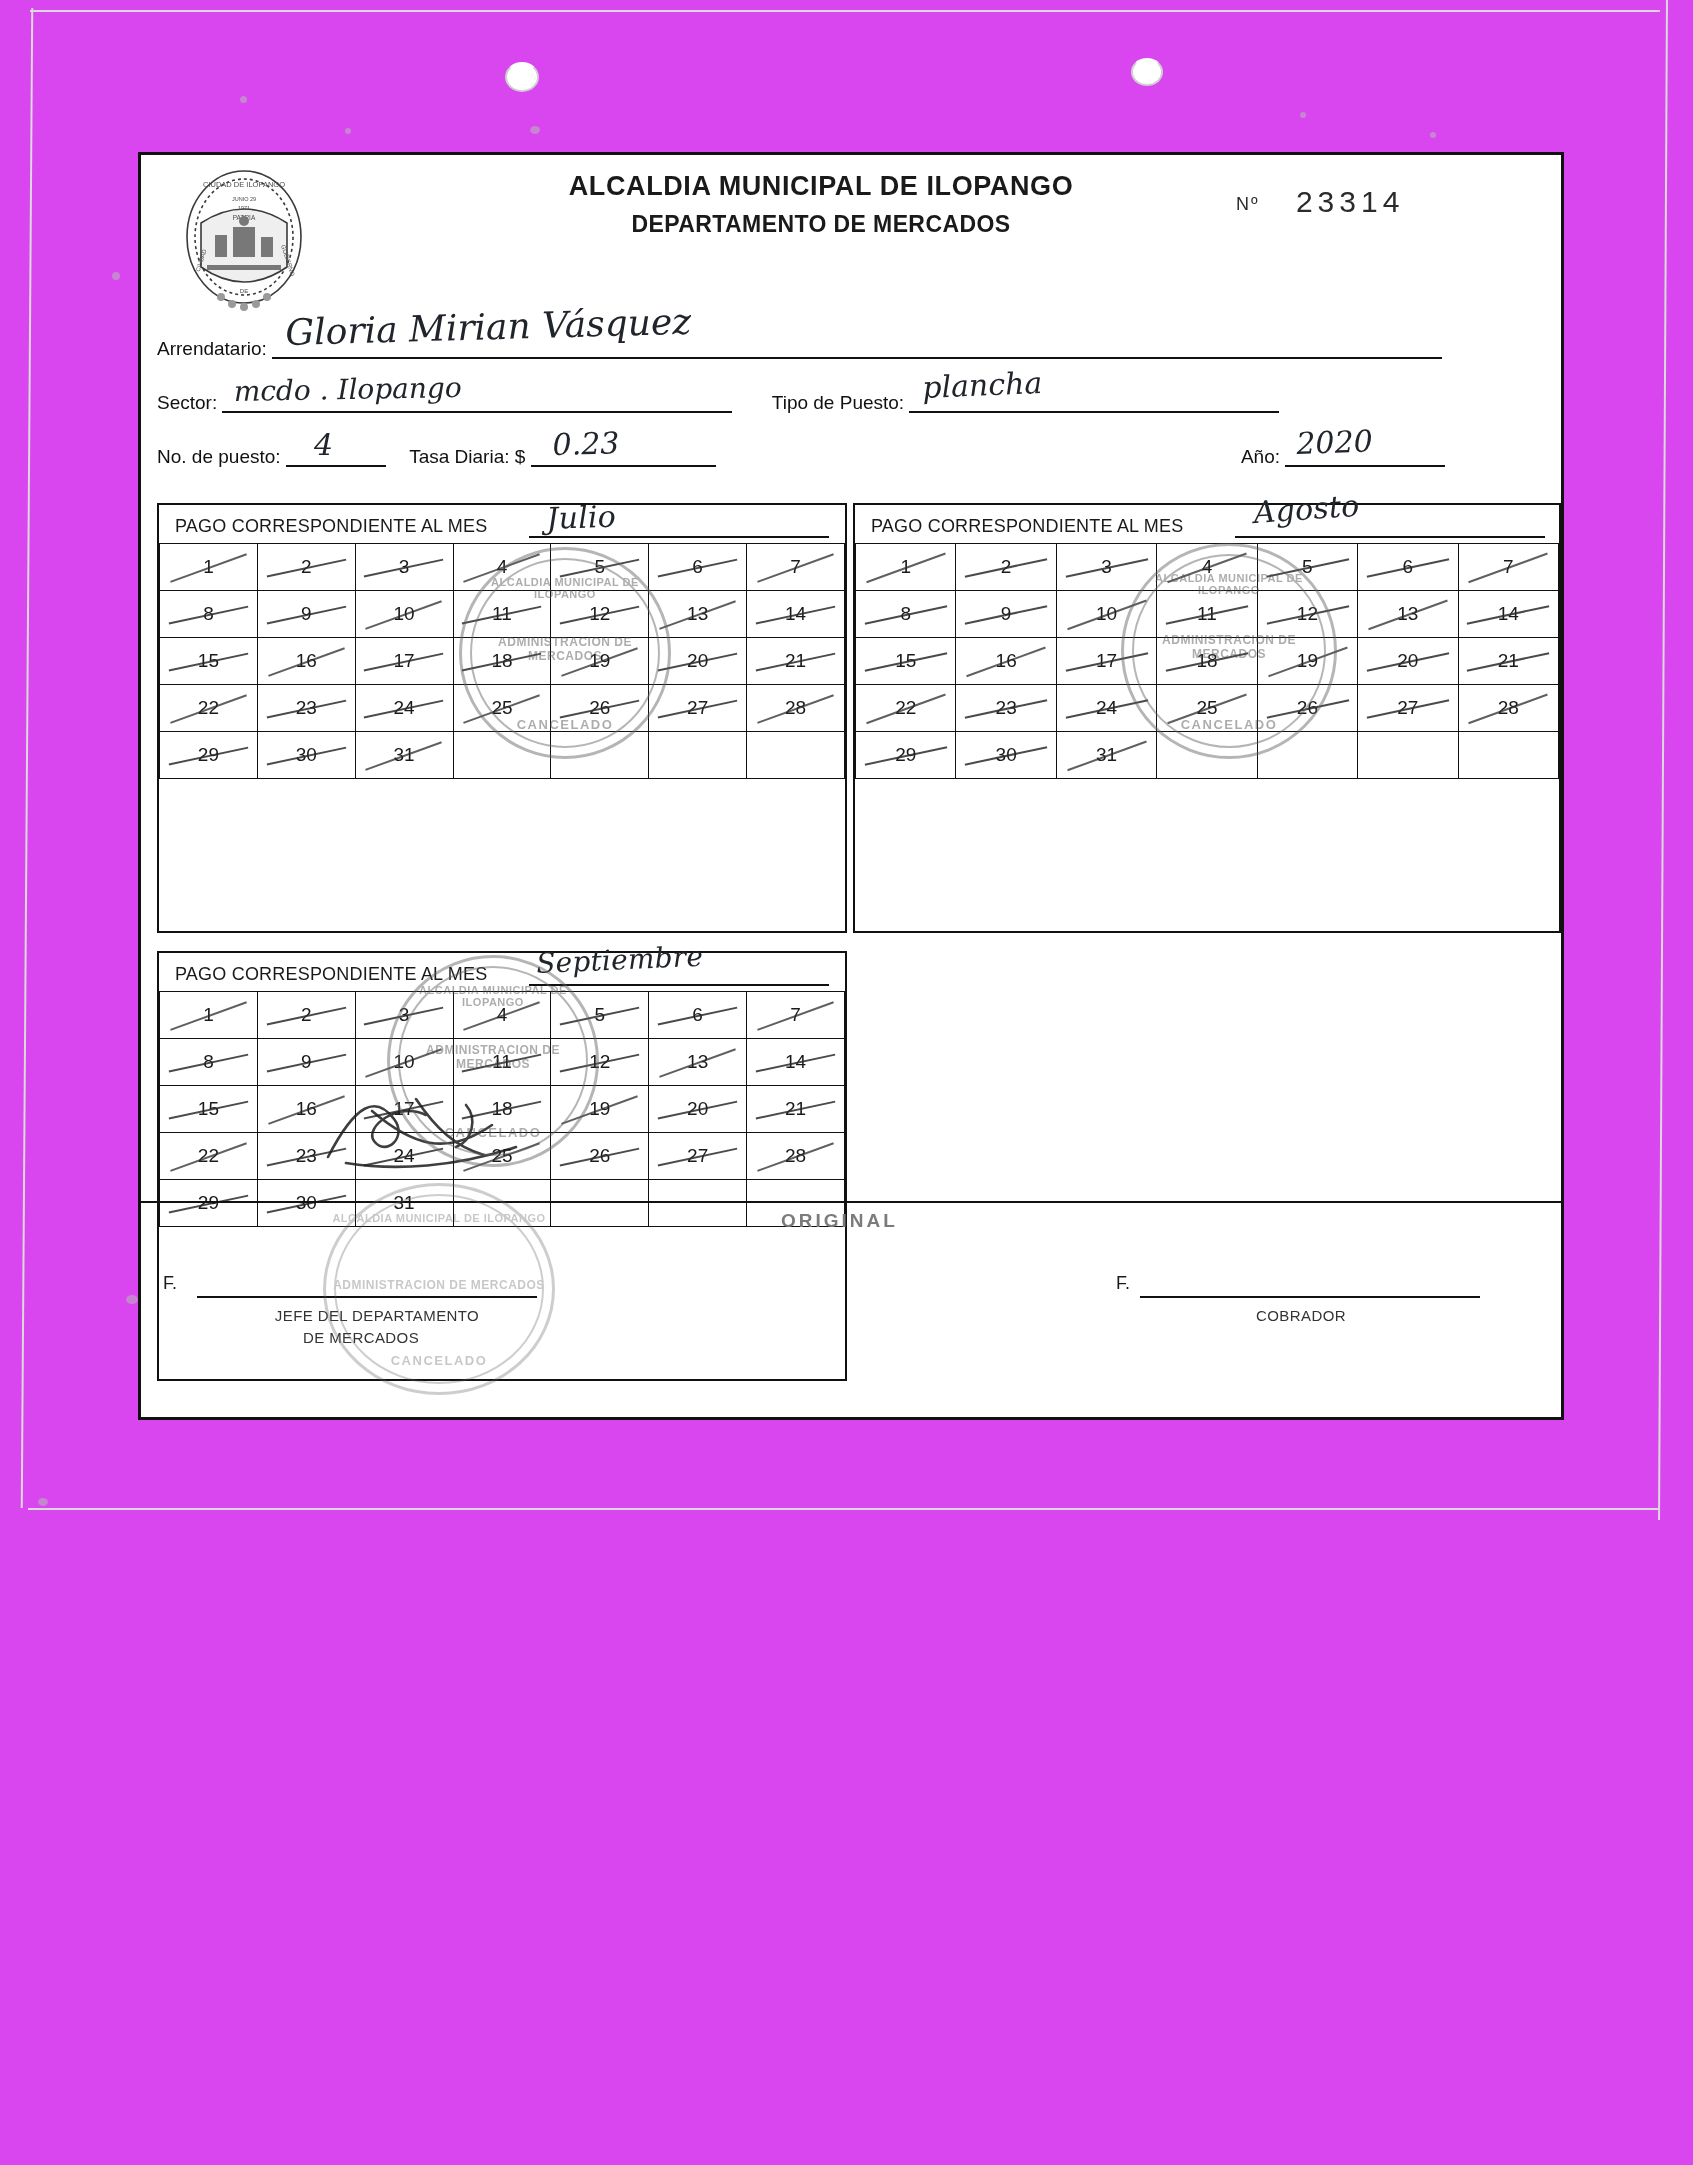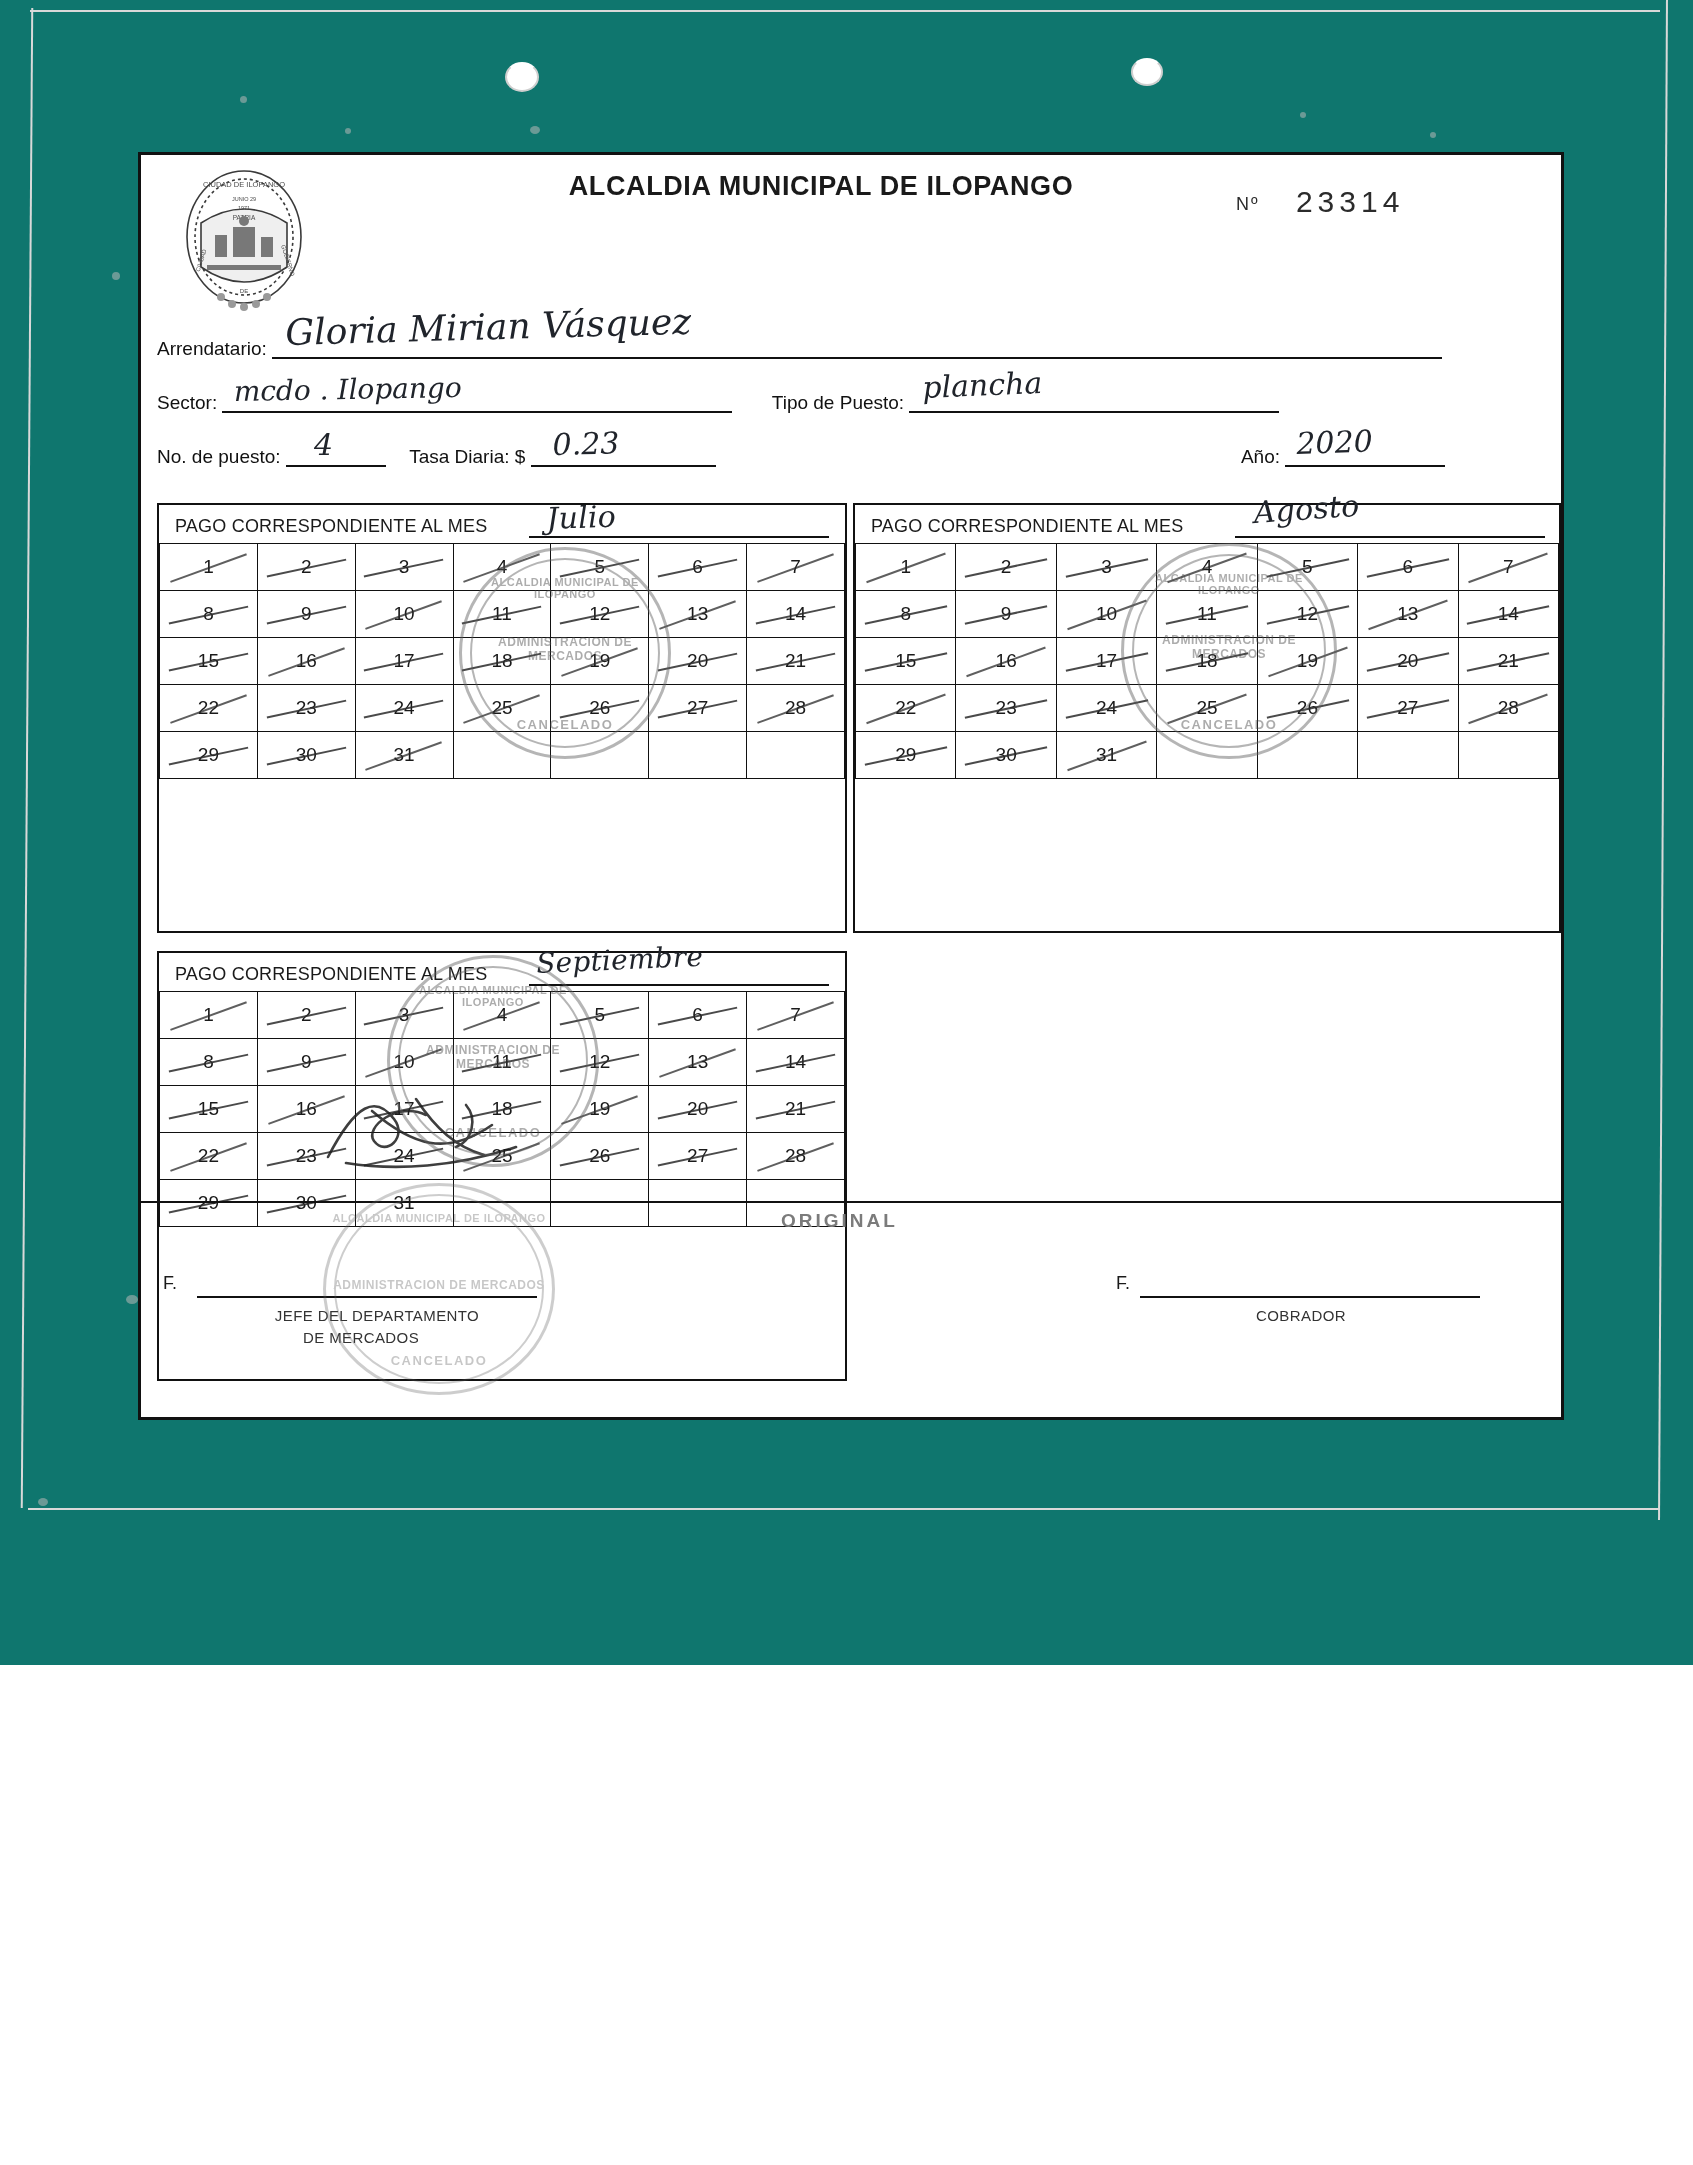--- a/index.html
+++ b/index.html
@@ -13,22 +13,22 @@
     position: relative;
     font-family: "Liberation Sans", sans-serif;
     color: #1a1a1a;
     overflow: hidden;
   }
 
   
   #scan-page {
     position: absolute;
     left: 0; top: 0;
-    width: 1693px; height: 1665px;
-    background: #0f766e;
+    width: 1693px; height: 2165px;
+    background: #d946ef;
   }
   .page-edge {
     position: absolute;
     background: #d9d9d9;
   }
   #edge-left  { left: 26px;  top: 8px;   width: 2px;  height: 1500px; transform: rotate(0.4deg); }
   #edge-right { left: 1662px;top: 0px;   width: 2px;  height: 1520px; transform: rotate(0.3deg); }
   #edge-top   { left: 30px;  top: 10px;  width: 1630px; height: 2px; }
   #edge-bottom{ left: 28px;  top: 1508px;width: 1632px; height: 2px; }
 
@@ -304,20 +304,21 @@
               <circle cx="63" cy="139" r="4"></circle>
             <circle cx="87" cy="139" r="4"></circle>
               <circle cx="52" cy="132" r="4"></circle>
             <circle cx="98" cy="132" r="4"></circle>
           </g>
         </svg>
       </div>
 
       <div id="title-block">
         <div id="title-main">ALCALDIA MUNICIPAL DE ILOPANGO</div>
+        <div id="title-sub">DEPARTAMENTO DE MERCADOS</div>
       </div>
 
       <div id="folio-block">
         <span id="folio-label">Nº</span>
         <span id="folio-number">23314</span>
       </div>
     </div>
 
     <div class="field-row" style="left:16px; top:178px;">
       <span class="fl-label">Arrendatario:</span>

